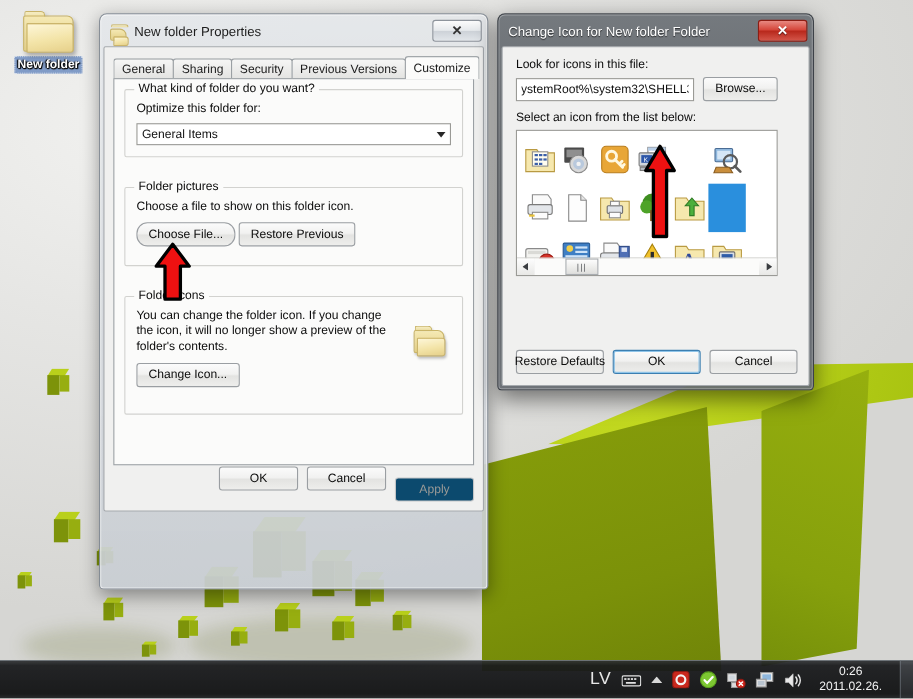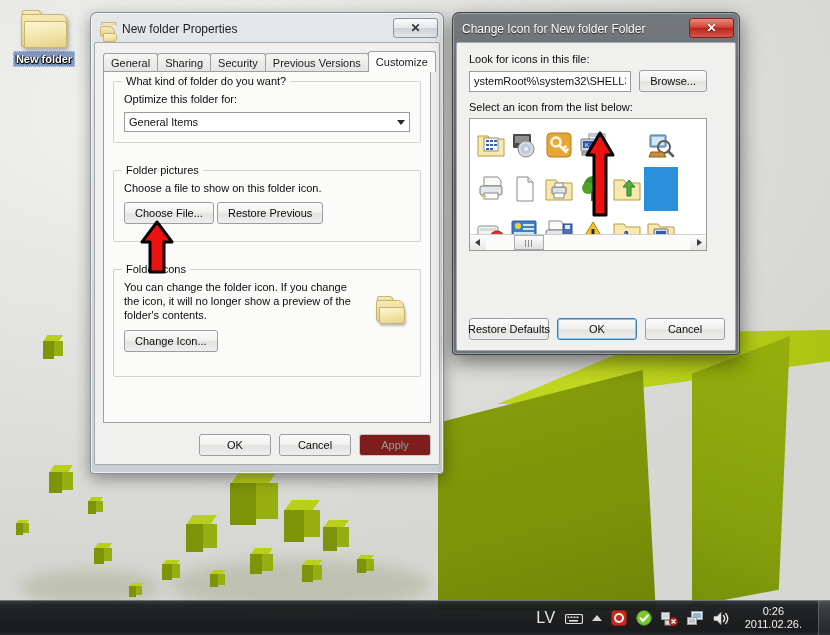--- a/index.html
+++ b/index.html
@@ -132,21 +132,21 @@
     border:1px solid #8c1d13;
   }
 
   .winbody {
     background:#f0f0ef;
     border:1px solid #a6aaae;
     border-radius:2px;
   }
 
   
-  #props { left:90px; top:12px; width:354px; height:462px; }
+  #props { left:90px; top:12px; width:354px; height:524px; }
   #props .winbody { height:423px; position:relative; background:#f0f0ef; }
 
   .tabstrip {
     position:relative; height:20px; margin:8px 0 0 8px;
     display:flex; align-items:flex-end;
   }
   .tab {
     height:18px; padding:0 7px; margin-right:-1px;
     display:flex; align-items:center;
     font-size:11px; color:#1b1b1b; cursor:pointer;
@@ -191,21 +191,21 @@
     flex:0 0 auto; cursor:pointer;
   }
 
   .btn {
     display:inline-flex; align-items:center; justify-content:center;
     height:22px; min-width:88px; padding:0 10px; font-size:11px; color:#0b0b0b;
     background: linear-gradient(180deg,#fbfbfb 0%, #f1f1f0 46%, #e3e3e1 54%, #eeeeec 100%);
     border:1px solid #9a9e a2; border:1px solid #9a9ea2; border-radius:3px;
     cursor:pointer; white-space:nowrap;
   }
-  .btn.disabled { color:#9a9a97; background:#7f1d1d; border-color:#c3c5c7; cursor:default; }
+  .btn.disabled { color:#9a9a97; background:#0c4a6e; border-color:#c3c5c7; cursor:default;margin-top:10px; }
   .btn.focus { border-color:#3c7fb1; box-shadow:0 0 0 1px #8fc4e8 inset; }
 
   .dlgbuttons {
     position:absolute; right:8px; bottom:8px; display:flex; gap:8px;
   }
   .dlgbuttons .btn { min-width:72px; }
 
   
   .preview-folder {
     position:absolute; right:16px; top:26px; width:28px; height:24px;
@@ -420,21 +420,21 @@
         <div class="ftext" style="margin-bottom:6px;">Optimize this folder for:</div>
         <div class="combo">
           <span>General Items</span>
           <span class="caret"></span>
         </div>
       </div>
 
       <div class="group" style="padding-top:10px;">
         <div class="legend">Folder pictures</div>
         <div class="ftext" style="margin-bottom:7px;">Choose a file to show on this folder icon.</div>
-        <div class="btn" style="margin-bottom:7px;">Choose File...</div>
+        <div class="btn" style="margin-bottom:7px;border-radius:10px;">Choose File...</div>
         <div class="btn">Restore Previous</div>
       </div>
 
       <div class="group" style="padding-top:10px; height:108px; margin-bottom:0;">
         <div class="legend">Folder icons</div>
         <div class="ftext" style="margin-bottom:8px; width:230px;">You can change the folder icon. If you change the icon, it will no longer show a preview of the folder's contents.</div>
         <div class="btn">Change Icon...</div>
 
         <div class="preview-folder">
           <div class="folder-shape">

